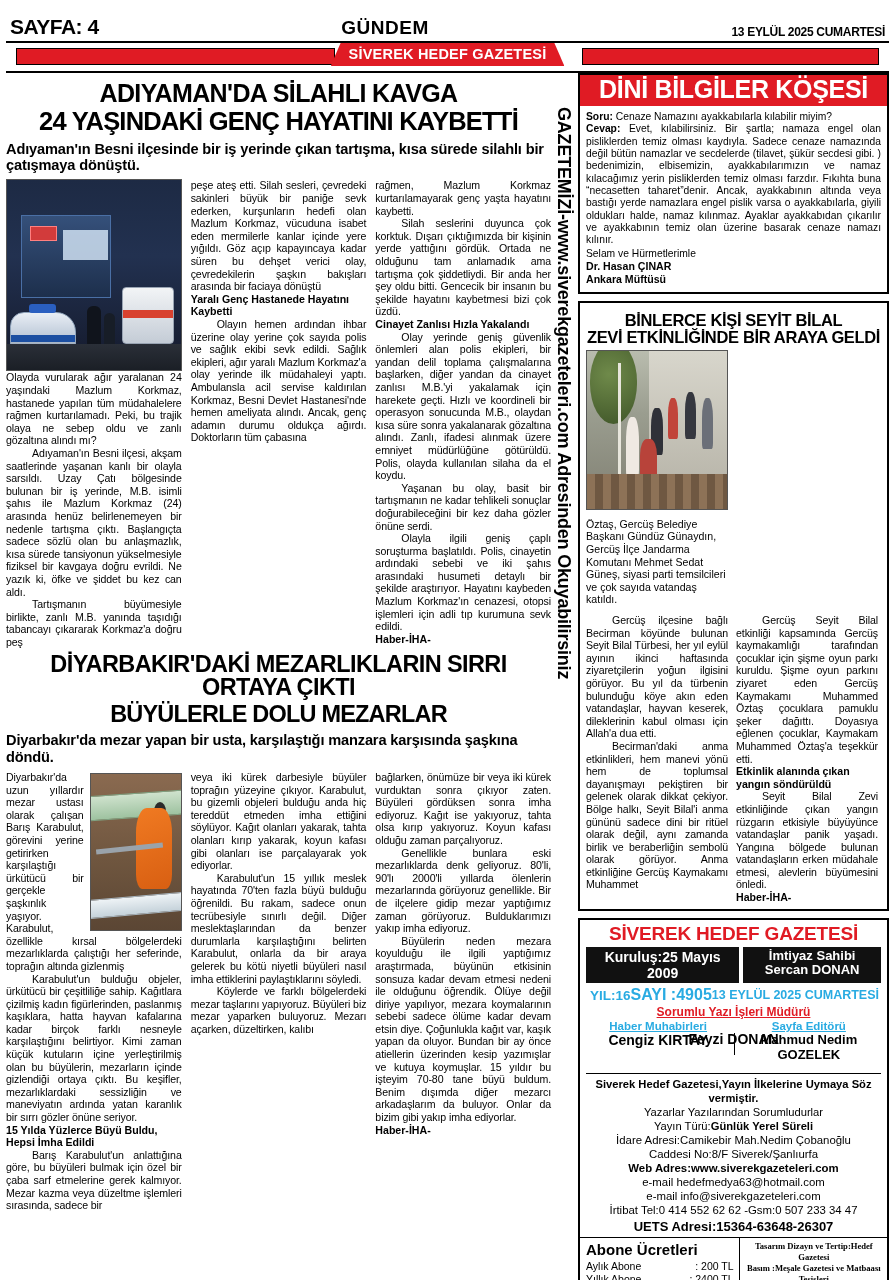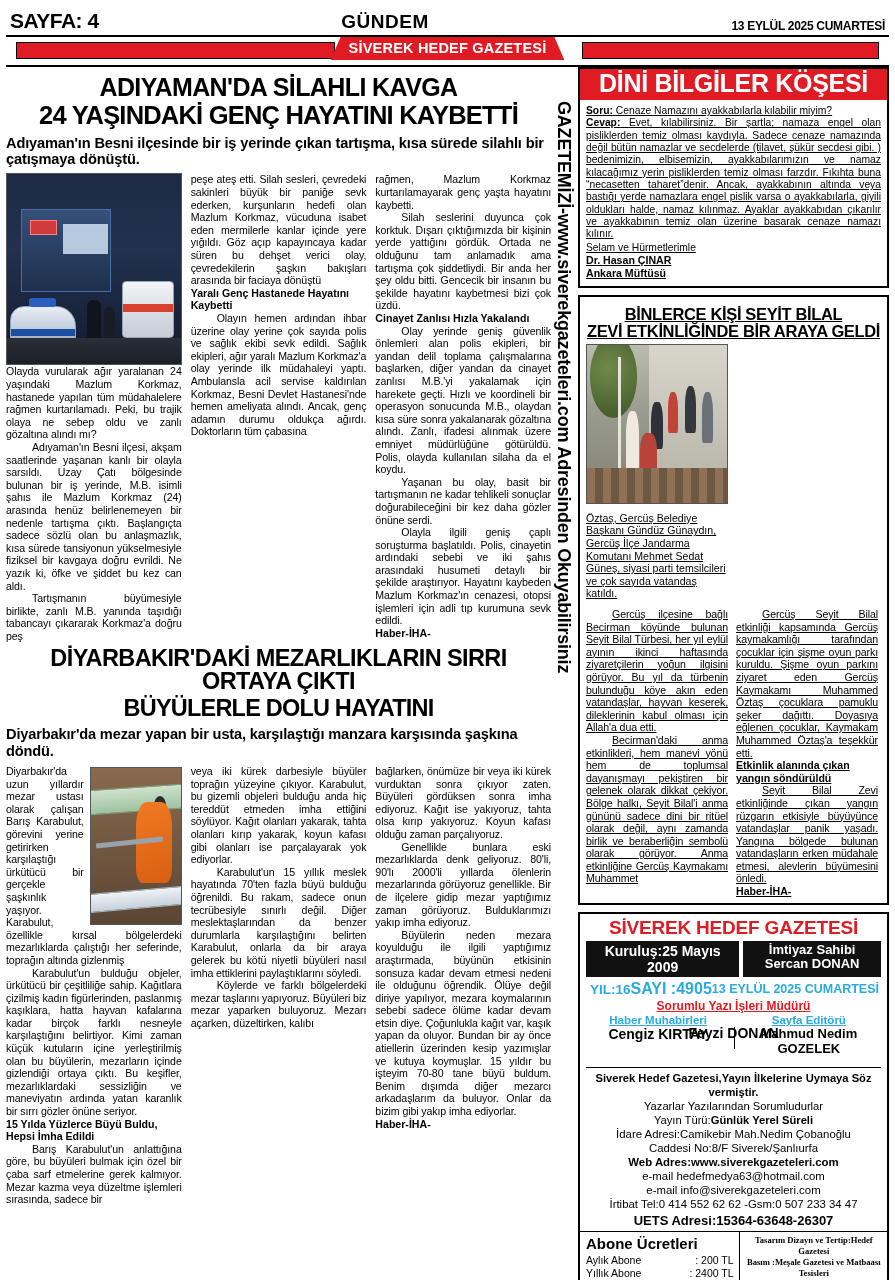--- a/index.html
+++ b/index.html
@@ -8,21 +8,21 @@
     background: #ffffff;
     font-family: "Liberation Sans", sans-serif;
     color: #000;
     overflow: hidden;
   }
   .page { position: relative; width: 895px; height: 1280px; background:#fff; }
 
   
   .topbar {
     display: flex; align-items: flex-end; justify-content: space-between;
-    padding: 6px 10px 2px 10px; height: 35px; gap: 9px;
+    padding: 6px 10px 2px 10px; height: 41px; gap: 9px;
   }
   .topbar .page-no { font-size: 21px; font-weight: 700; letter-spacing: -0.5px; font-family:"Liberation Sans", sans-serif; }
   .topbar .section { font-size: 19px; font-weight: 700; letter-spacing: 0.5px; position:relative; left:-30px;}
   .topbar .date { font-size: 12px; font-weight: 700; letter-spacing: -0.3px; }
 
   .rulewrap { position: relative; height: 30px; }
   .rulewrap .rule-top { border-top: 2px solid #000; margin: 0 6px; }
   .redbarL, .redbarR {
     position: absolute; top: 7px; height: 17px; background: #e01b24;
     border: 1px solid #000;
@@ -174,21 +174,21 @@
     background: repeating-linear-gradient(90deg,#8d7257 0 8px,#6f5842 8px 16px);
   }
 
   
   .box { border: 2px solid #000; margin-bottom: 7px; }
   .redbanner {
     background:#e01b24; color:#fff; text-align:center;
     font-size: 25px; font-weight: 700; letter-spacing:-0.3px;
     padding: 2px 0 4px 0; line-height:1;
   }
-  .boxpad { padding: 5px 6px 6px 6px; text-decoration: underline; }
+  .boxpad { padding: 5px 6px 6px 6px; }
   .qa { font-size: 10.3px; line-height: 1.2; text-align: justify; }
   .qa b { font-weight: 700; }
   .sig { font-weight: 700; font-size: 10.6px; line-height:1.2; }
 
   h2.head2x {
     text-align:center; font-weight:700; font-size:16.5px; line-height:1.04;
     letter-spacing:-0.35px; margin-top:4px;
   }
   .lede2 { font-size: 13.3px; font-weight:700; line-height:1.1; margin-top:4px; letter-spacing:-0.2px;}
   .news-cols { display:flex; gap:8px; margin-top:8px; }
@@ -303,21 +303,21 @@
             <p class="ind">Yaşanan bu olay, basit bir tartışmanın ne kadar tehlikeli sonuçlar doğurabileceğini bir kez daha gözler önüne serdi.</p>
             <p class="ind">Olayla ilgili geniş çaplı soruşturma başlatıldı. Polis, cinayetin ardındaki sebebi ve iki şahıs arasındaki husumeti detaylı bir şekilde araştırıyor. Hayatını kaybeden Mazlum Korkmaz'ın cenazesi, otopsi işlemleri için adli tıp kurumuna sevk edildi.</p>
             <div class="src">Haber-İHA-</div>
           </div>
         </div>
       </div>
 
       <div style="margin-top:4px;">
         <h1 class="head" style="font-size:23.5px;margin-top:2px;">
           <span>DİYARBAKIR'DAKİ MEZARLIKLARIN SIRRI ORTAYA ÇIKTI</span>
-          <span class="l2" style="font-size:23.5px;">BÜYÜLERLE DOLU HAYATINI</span>
+          <span class="l2" style="font-size:23.5px;">BÜYÜLERLE DOLU MEZARLAR</span>
         </h1>
         <div class="lede">Diyarbakır'da mezar yapan bir usta, karşılaştığı manzara karşısında şaşkına döndü.</div>
 
         <div class="cols3">
           <div class="col">
             <div style="float:right;width:92px;margin:2px 0 3px 6px;">
               <div class="photo p2">
                 <div class="slab"></div>
                 <div class="head2"></div>
                 <div class="worker"></div>

